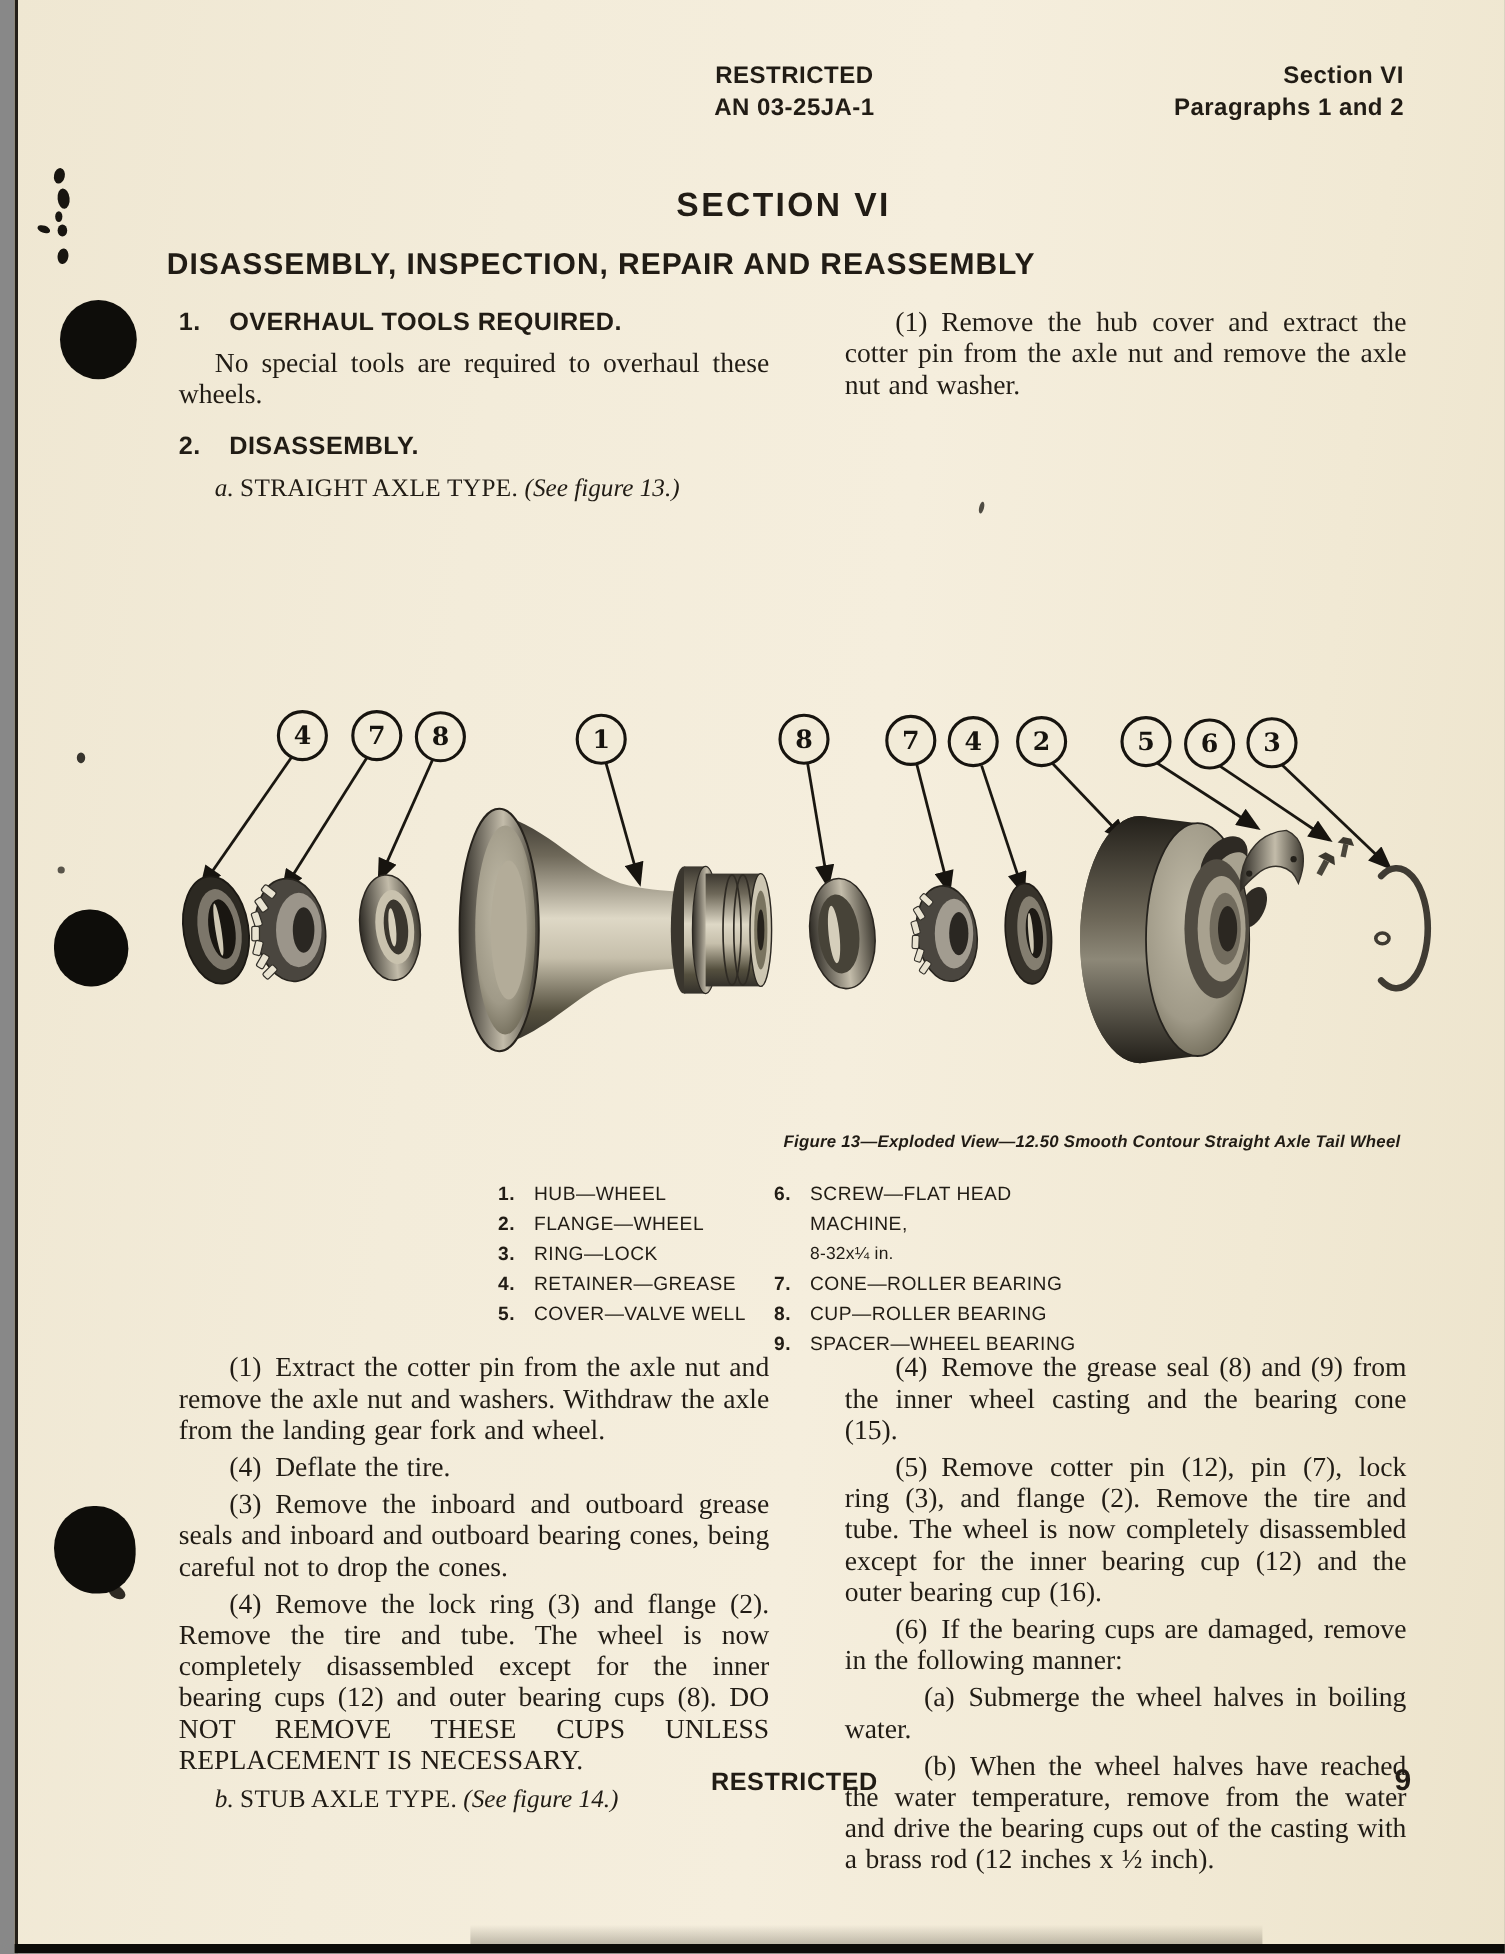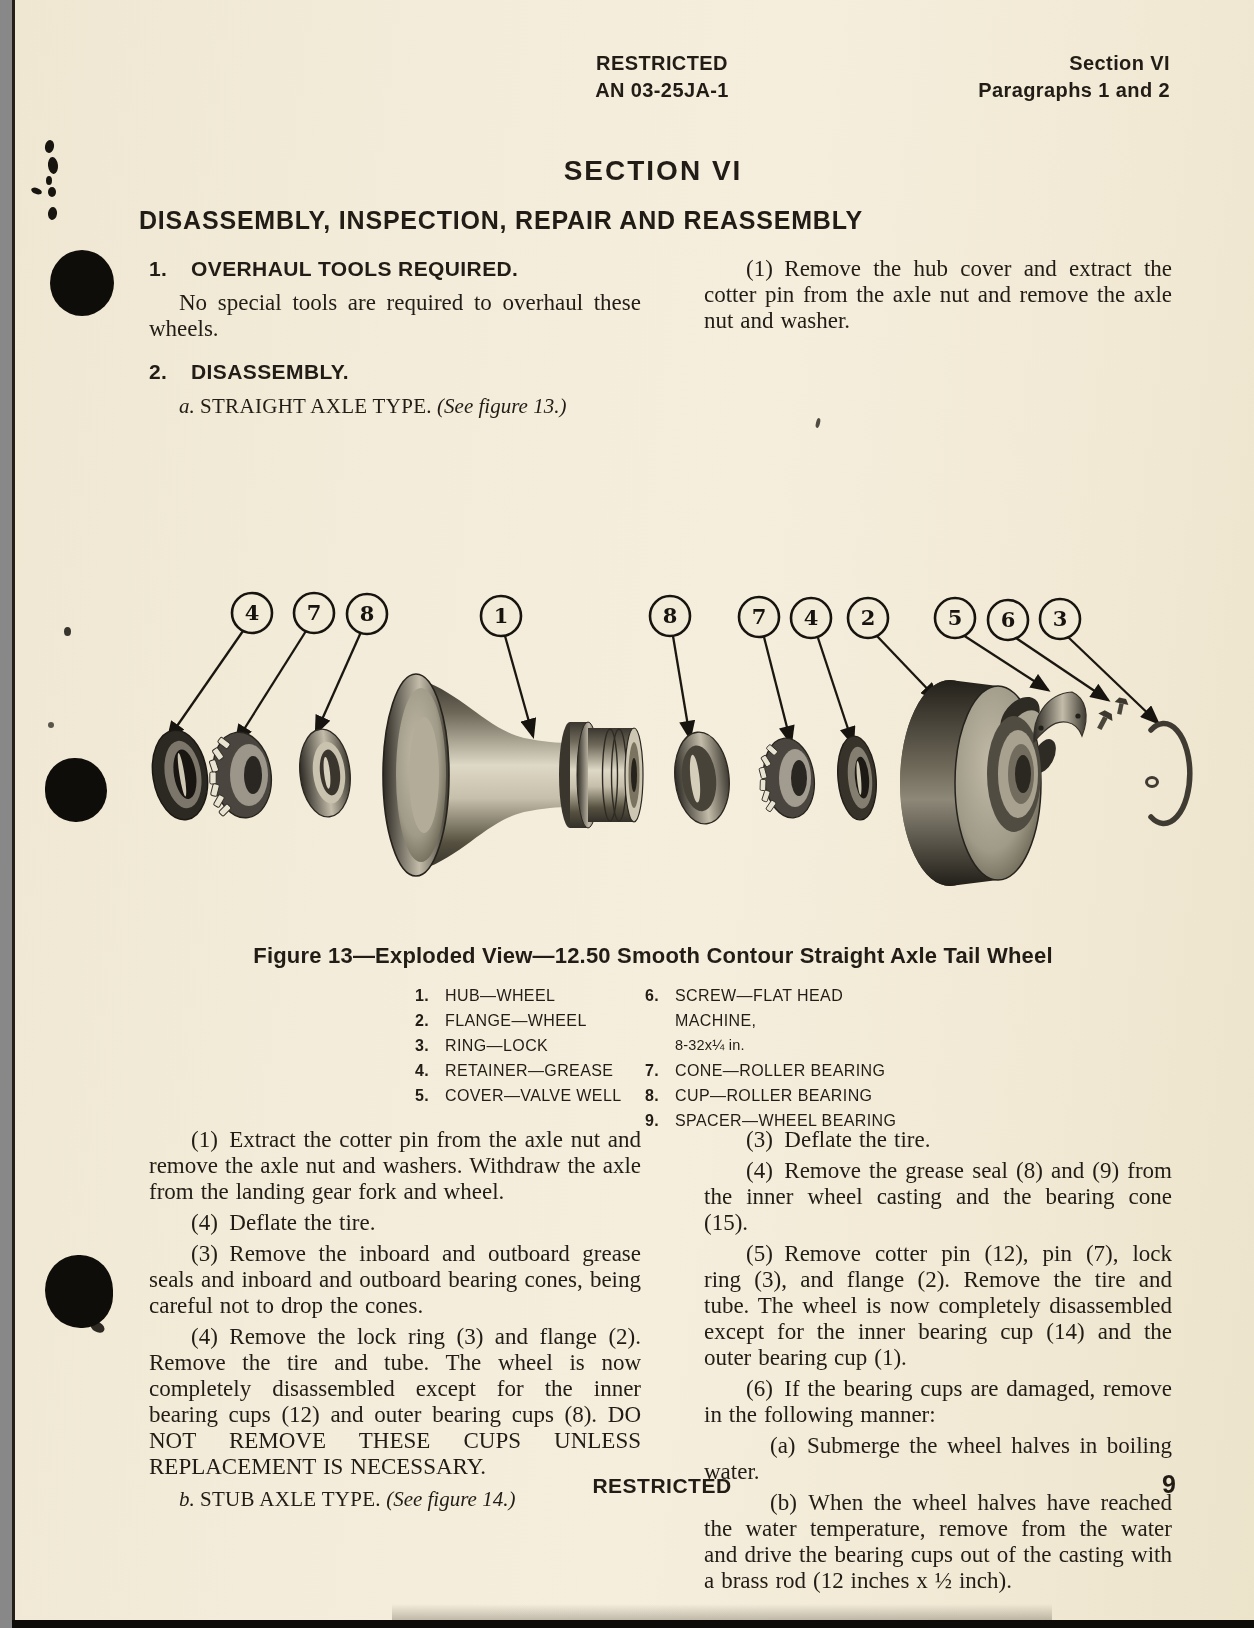--- a/index.html
+++ b/index.html
@@ -50,22 +50,22 @@
   p.substep{text-indent:66px;}
   p.ind30{text-indent:30px;}
   .sec-head{display:flex;font-family:"Liberation Sans",sans-serif;font-weight:700;
     font-size:21px;line-height:25px;letter-spacing:.4px;margin:0 0 9px;}
   .sec-head .num{width:42px;flex:none;}
   .mt16{margin-top:17px;}
   .subline{font-size:21px;line-height:26px;margin:6px 0 0;text-indent:30px;}
   .subline .it{font-style:italic;}
   .subline .cap{letter-spacing:.3px;}
   
-  .fig-caption{position:absolute;left:127px;top:943px;width:1028px;text-align:center;
-    font-family:"Liberation Sans",sans-serif;font-weight:700;font-size:22px;letter-spacing:.2px;}
+  .fig-caption{position:absolute;left:127px;top:943px;width:1028px;text-align:right;
+    font-family:"Liberation Sans",sans-serif;font-weight:700;font-style:italic;font-size:14px;letter-spacing:.2px;}
   .plist{position:absolute;left:403px;top:983px;display:flex;
     font-family:"Liberation Sans",sans-serif;font-size:16px;line-height:25px;letter-spacing:.4px;}
   .plist-colL{width:230px;}
   .plist-colR{width:270px;}
   .plist-row{display:flex;}
   .pnum{width:30px;flex:none;font-weight:700;}
   .pname{flex:1;}
   .pl2{display:block;font-size:14.5px;letter-spacing:.2px;}
   
   .figure-svg{position:absolute;left:0;top:560px;width:1254px;height:350px;}
@@ -369,23 +369,22 @@
 
   <div class="cols cols-bottom">
     <div class="col-left">
       <p class="body step">(1) Extract the cotter pin from the axle nut and remove the axle nut and washers. Withdraw the axle from the landing gear fork and wheel.</p>
       <p class="body step">(4) Deflate the tire.</p>
       <p class="body step">(3) Remove the inboard and outboard grease seals and inboard and outboard bearing cones, being careful not to drop the cones.</p>
       <p class="body step">(4) Remove the lock ring (3) and flange (2). Remove the tire and tube. The wheel is now completely disassembled except for the inner bearing cups (12) and outer bearing cups (8). DO NOT REMOVE THESE CUPS UNLESS REPLACEMENT IS NECESSARY.</p>
       <p class="subline"><span class="it">b.</span>&nbsp;<span class="cap">STUB AXLE TYPE.</span>&nbsp;<span class="it">(See figure 14.)</span></p>
     </div>
     <div class="col-right">
-      <p class="body step">(3) Deflate the tire.</p>
       <p class="body step">(4) Remove the grease seal (8) and (9) from the inner wheel casting and the bearing cone (15).</p>
-      <p class="body step">(5) Remove cotter pin (12), pin (7), lock ring (3), and flange (2). Remove the tire and tube. The wheel is now completely disassembled except for the inner bearing cup (14) and the outer bearing cup (1).</p>
+      <p class="body step">(5) Remove cotter pin (12), pin (7), lock ring (3), and flange (2). Remove the tire and tube. The wheel is now completely disassembled except for the inner bearing cup (12) and the outer bearing cup (16).</p>
       <p class="body step">(6) If the bearing cups are damaged, remove in the following manner:</p>
       <p class="body substep">(a) Submerge the wheel halves in boiling water.</p>
       <p class="body substep">(b) When the wheel halves have reached the water temperature, remove from the water and drive the bearing cups out of the casting with a brass rod (12 inches x ½ inch).</p>
     </div>
   </div>
 
   <div class="f-restricted">RESTRICTED</div>
   <div class="f-page">9</div>
 
 </div>

